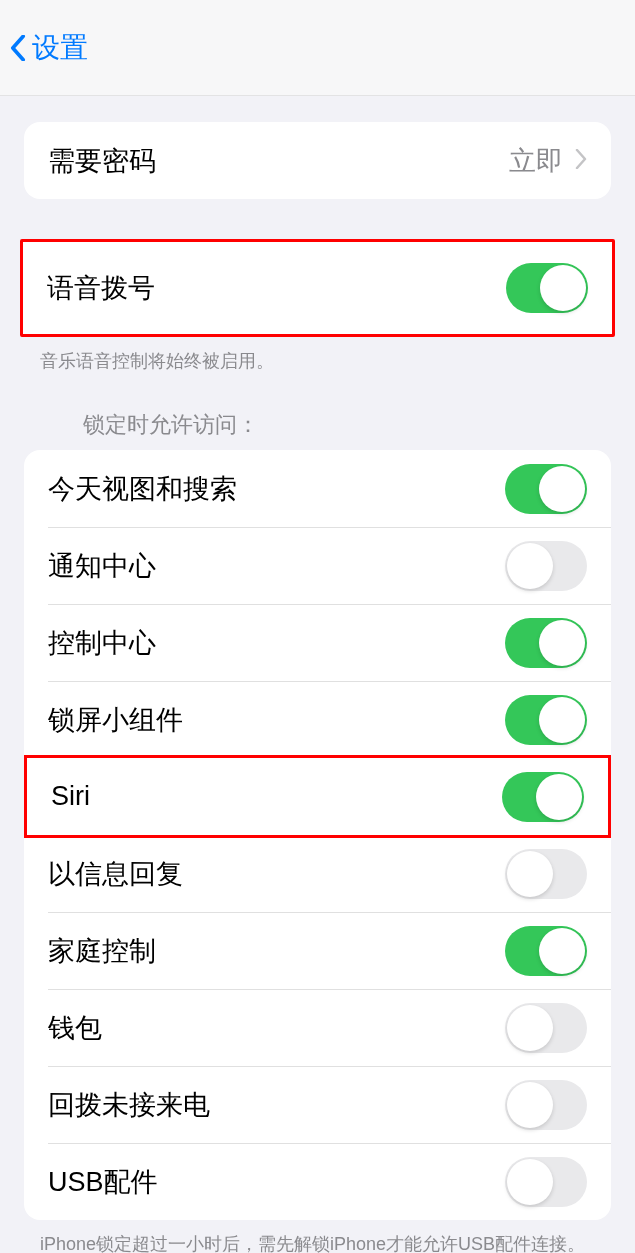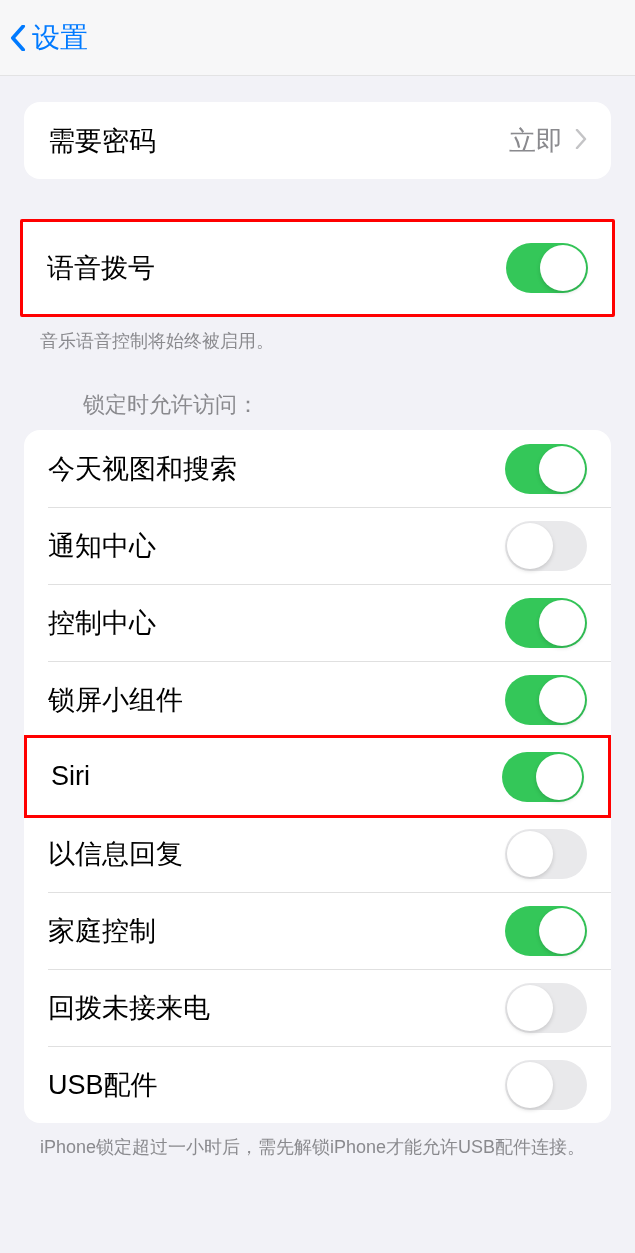--- a/index.html
+++ b/index.html
@@ -9,21 +9,21 @@
       -webkit-font-smoothing: antialiased;
     }
     body {
       width: 635px;
       height: 1253px;
       background: #f2f2f7;
       font-family: -apple-system, "Helvetica Neue", "PingFang SC", sans-serif;
       color: #000;
     }
     .nav-bar {
-      height: 76px;
+      height: 96px;
       background: #f7f7f8;
       border-bottom: 1px solid rgba(0,0,0,0.08);
       display: flex;
       align-items: center;
       position: relative;
       padding: 0 12px;
     }
     .back-button {
       display: flex;
       align-items: center;
@@ -241,20 +241,26 @@
           <div class="toggle-knob"></div>
         </div>
       </div>
       <div class="row">
         <span class="row-label">家庭控制</span>
         <div class="toggle toggle-on">
           <div class="toggle-knob"></div>
         </div>
       </div>
       <div class="row">
+        <span class="row-label">钱包</span>
+        <div class="toggle toggle-off">
+          <div class="toggle-knob"></div>
+        </div>
+      </div>
+      <div class="row">
         <span class="row-label">回拨未接来电</span>
         <div class="toggle toggle-off">
           <div class="toggle-knob"></div>
         </div>
       </div>
       <div class="row">
         <span class="row-label">USB配件</span>
         <div class="toggle toggle-off">
           <div class="toggle-knob"></div>
         </div>

